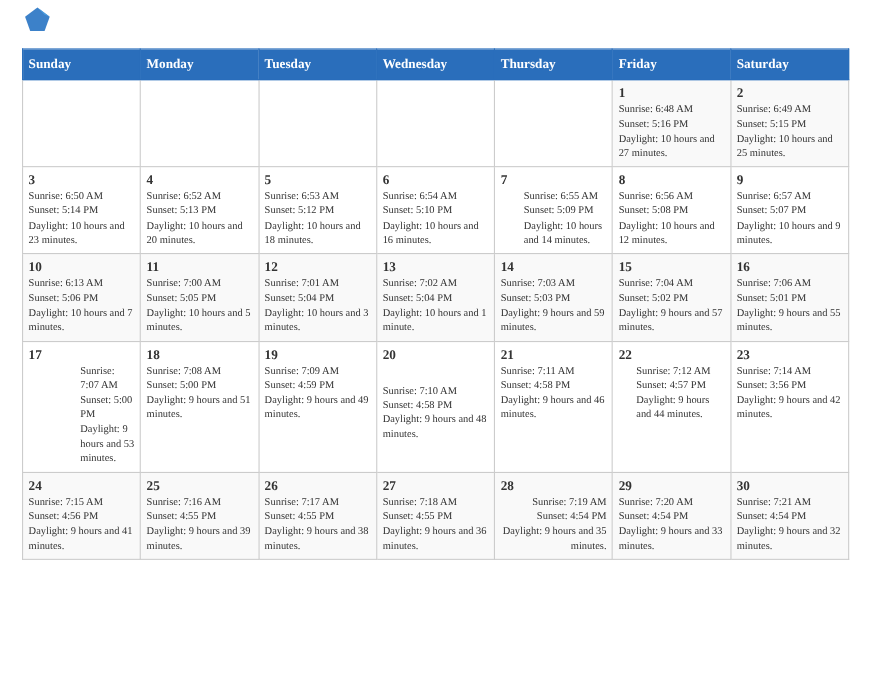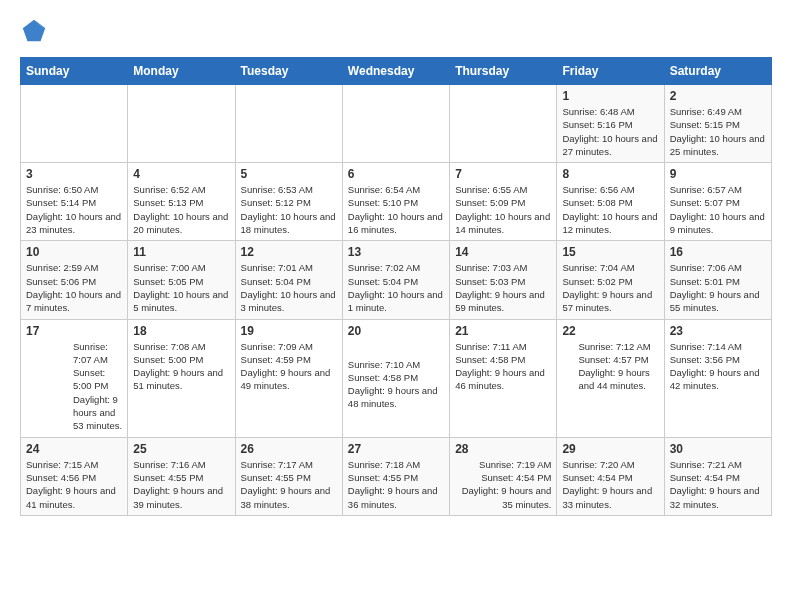--- a/index.html
+++ b/index.html
@@ -5,21 +5,22 @@
     * { margin: 0; padding: 0; box-sizing: border-box; }
     body {
       font-family: Arial, sans-serif;
       background: #fff;
       width: 792px;
       height: 612px;
       overflow: hidden;
     }
     .page {
       width: 792px;
-      padding: 17px 20px 10px 20px;
+      padding: 4px 20px 10px 20px;
+      font-family: Liberation Serif, serif;
     }
     .header {
       display: flex;
       justify-content: space-between;
       align-items: flex-start;
       margin-bottom: 12px;
     }
     .logo {
       display: flex;
       align-items: center;
@@ -174,41 +175,41 @@
 Daylight: 10 hours and 18 minutes.</div>
           </td>
           <td>
             <span class="day-number">6</span>
             <div class="day-info" style="white-space: pre-line;">Sunrise: 6:54 AM
 Sunset: 5:10 PM
 Daylight: 10 hours and 16 minutes.</div>
           </td>
           <td>
             <span class="day-number">7</span>
-            <div class="day-info" style="white-space: pre-line;">Sunrise: 6:55 AM
+            <div class="day-info" style="white-space: pre-line; margin-left: 21px;">Sunrise: 6:55 AM
 Sunset: 5:09 PM
 Daylight: 10 hours and 14 minutes.</div>
           </td>
           <td>
             <span class="day-number">8</span>
             <div class="day-info" style="white-space: pre-line;">Sunrise: 6:56 AM
 Sunset: 5:08 PM
 Daylight: 10 hours and 12 minutes.</div>
           </td>
           <td>
             <span class="day-number">9</span>
             <div class="day-info" style="white-space: pre-line;">Sunrise: 6:57 AM
 Sunset: 5:07 PM
 Daylight: 10 hours and 9 minutes.</div>
           </td>
         </tr>
         <tr>
           <td>
             <span class="day-number">10</span>
-            <div class="day-info" style="white-space: pre-line;">Sunrise: 2:59 AM
+            <div class="day-info" style="white-space: pre-line;">Sunrise: 6:13 AM
 Sunset: 5:06 PM
 Daylight: 10 hours and 7 minutes.</div>
           </td>
           <td>
             <span class="day-number">11</span>
             <div class="day-info" style="white-space: pre-line;">Sunrise: 7:00 AM
 Sunset: 5:05 PM
 Daylight: 10 hours and 5 minutes.</div>
           </td>
           <td>

